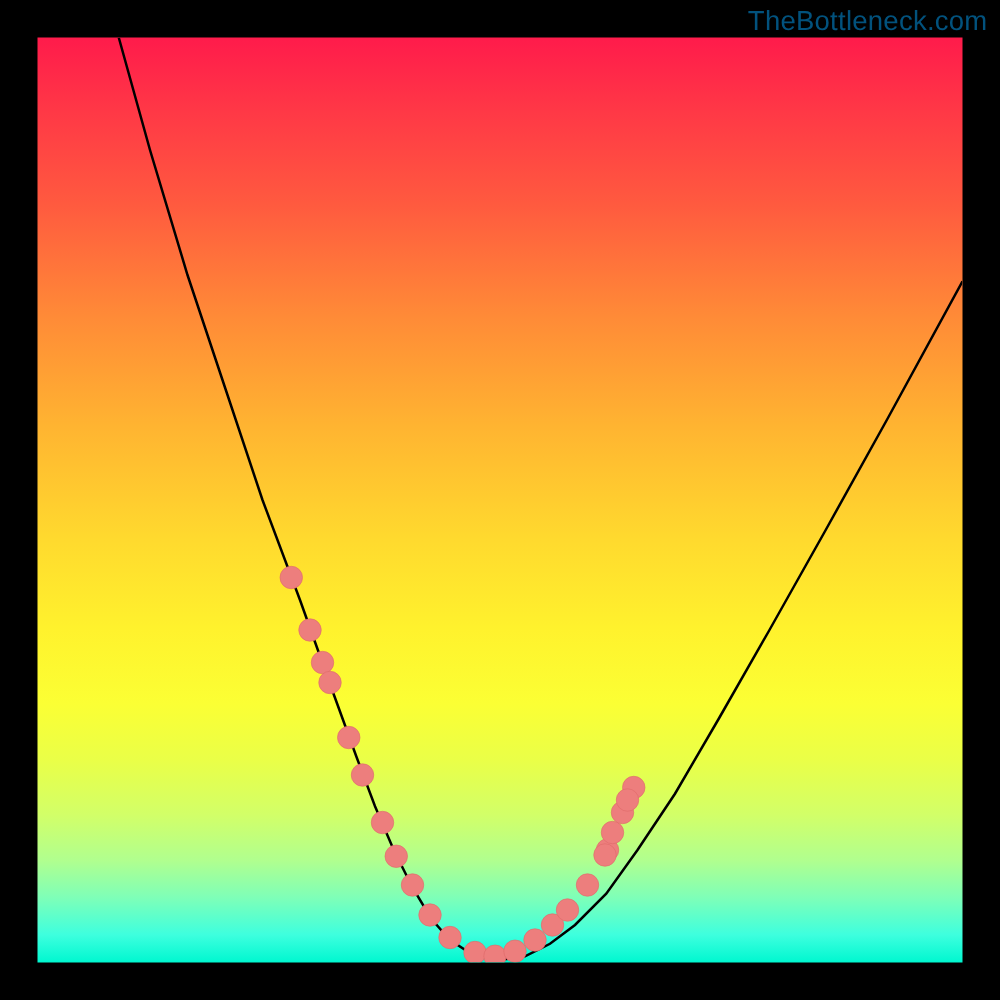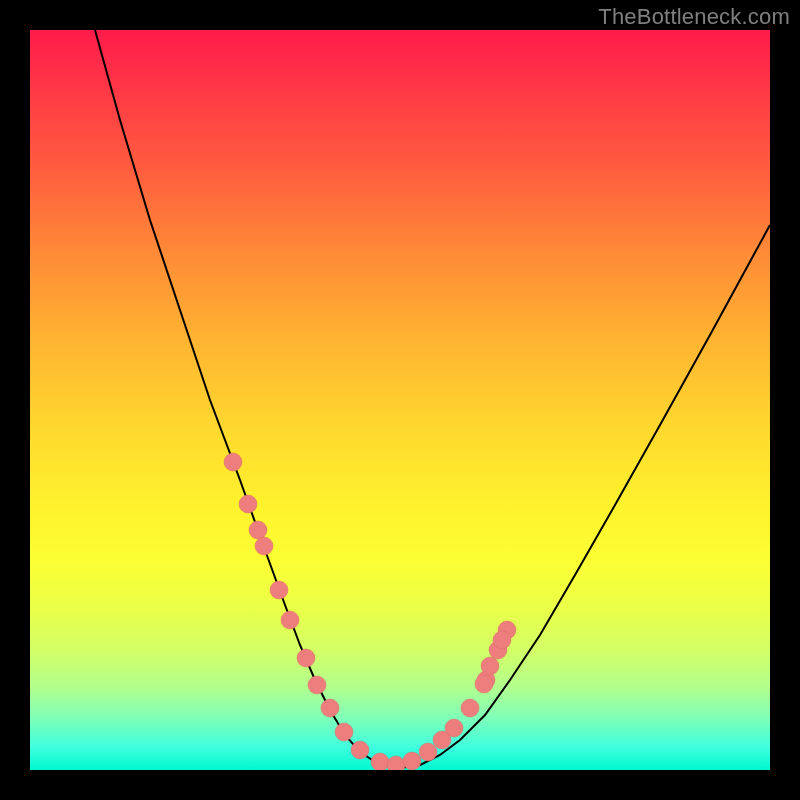--- a/index.html
+++ b/index.html
@@ -40,21 +40,21 @@
       #7effb8 93%,
       #3effde 97%,
       #00f7d0 100%
     );
     overflow: hidden;
   }
   .watermark {
     position: absolute;
     top: 4px;
     right: 10px;
-    color: #a3a3a3;
+    color: #0369a1;
     font-size: 22px;
     font-weight: 400;
     letter-spacing: 0.2px;
     opacity: 0.78;
   }
   svg.curve {
     position: absolute;
     top: 0;
     left: 0;
     width: 740px;

